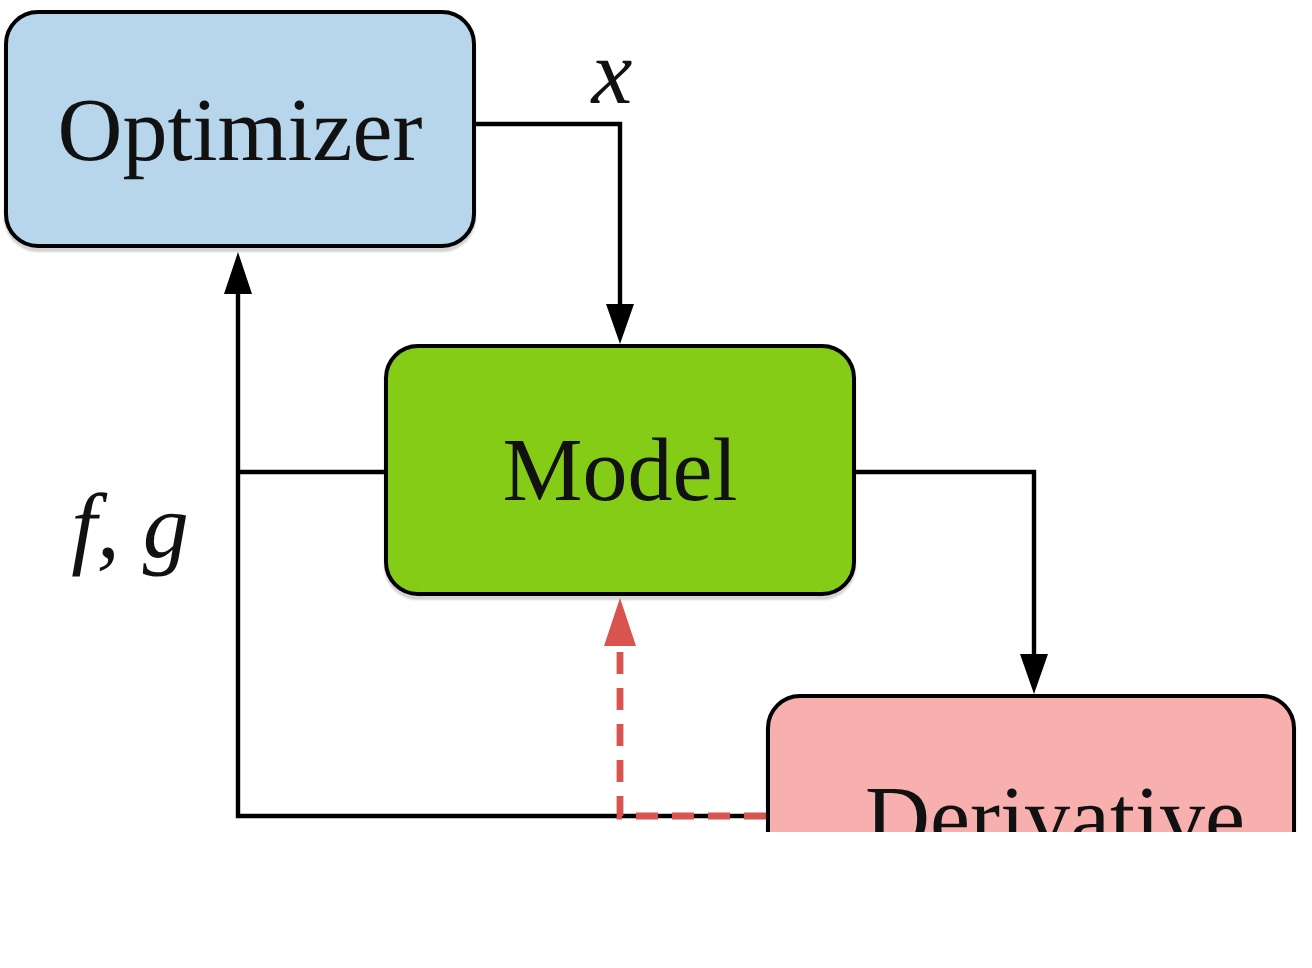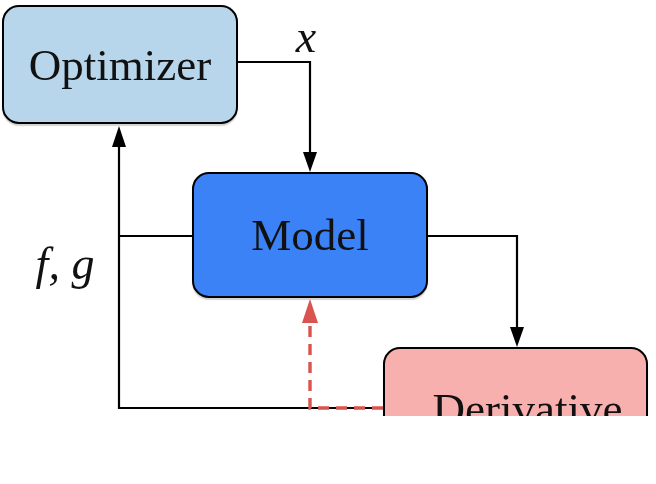--- a/index.html
+++ b/index.html
@@ -85,21 +85,21 @@
     <polygon class="head" points="119,126 112,147 126,147" fill="#000000"></polygon>
 
     <polyline class="edge-dashed" points="383,408 310,408 310,322" stroke="#d9534f"></polyline>
     <polygon class="head" points="310,299 302,323 318,323" fill="#d9534f"></polygon>
   </svg>
 
   <div class="node node-optimizer" style="background-color: rgb(183, 214, 235);">
     <span>Optimizer</span>
   </div>
 
-  <div class="node node-model" style="background-color: #3b82f6;">
+  <div class="node node-model" style="background-color: #84cc16;">
     <span>Model</span>
   </div>
 
   <div class="node node-derivative" style="background-color: rgb(248, 176, 174); padding-left: 24px;">
     <span>
       <span>Derivative</span><br>
     </span>
   </div>
 
   <div class="math-label label-x">x</div>

